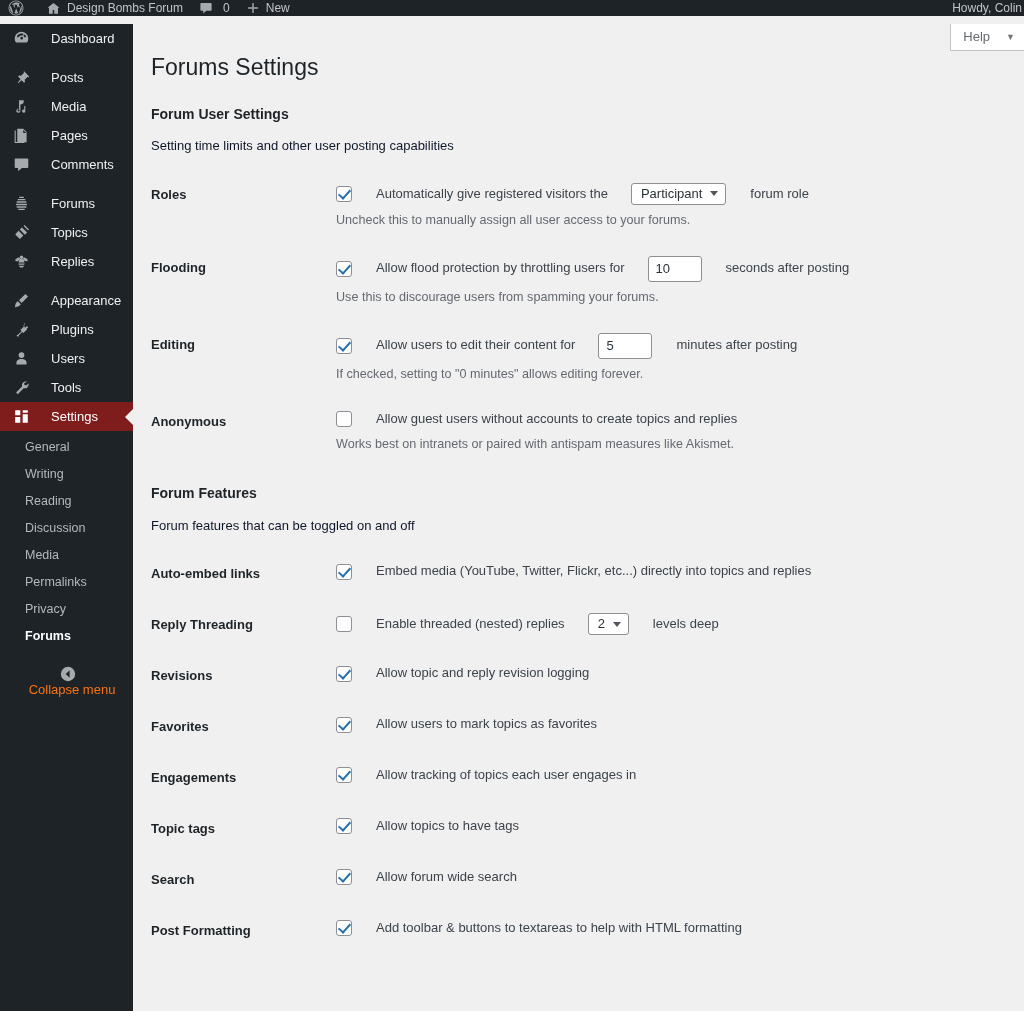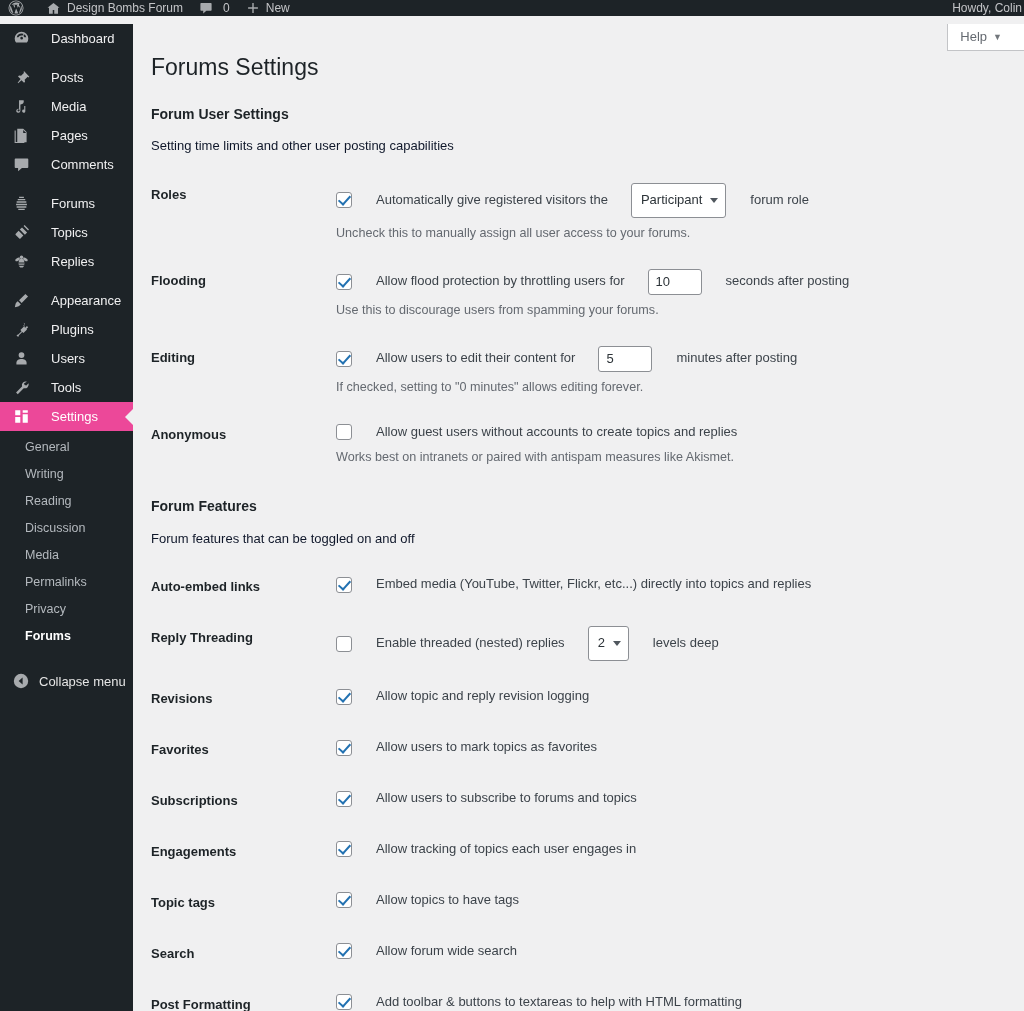--- a/index.html
+++ b/index.html
@@ -59,21 +59,21 @@
   .menu-top .mico {
     width: 20px; height: 20px;
     display: inline-flex; align-items: center; justify-content: center;
     margin-right: 8px;
     flex: 0 0 20px;
   }
   .menu-top .mico svg { width: 17px; height: 17px; fill: #a7aaad; display: block; }
   .menu-top .mlabel { color: #f0f0f1; }
   .menu-sep { height: 10px; }
   .menu-top.current {
-    background: #ec4899;
+    background: #7f1d1d;
   }
   .menu-top.current .mico svg { fill: #fff; }
   .menu-top.current .mlabel { color: #fff; font-weight: normal; }
   .menu-top.current::after {
     content: "";
     position: absolute; right: 0; top: 50%;
     transform: translateY(-50%);
     border-style: solid;
     border-width: 8px 8px 8px 0;
     border-color: transparent #f0f0f1 transparent transparent;
@@ -86,44 +86,44 @@
     color: #b4b9be;
     cursor: pointer;
     line-height: 1.2;
   }
   .submenu-item.current { color: #fff; font-weight: bold; }
 
   .collapse-row {
     display: flex; align-items: center;
     height: 30px; padding-left: 11px;
     margin-top: 8px;
-    color: #e5e5e5; font-size: 13px; cursor: pointer;
+    color: #f97316; font-size: 13px; cursor: pointer; flex-direction: column;
   }
   .collapse-row .cico {
     width: 20px; height: 20px; margin-right: 8px;
     display: inline-flex; align-items: center; justify-content: center;
   }
   .collapse-row .cico svg { width: 16px; height: 16px; fill: #a7aaad; }
 
   
   #wpbody {
     position: absolute; top: 24px; left: 133px;
     width: 891px; height: 987px;
     background: #f0f0f1;
     overflow: hidden;
   }
   #helptab {
     position: absolute; top: 0px; right: 0px;
     background: #fff;
     border: 1px solid #c3c4c7;
     border-top: none;
     border-right: none;
-    padding: 5px 22px 6px 12px;
+    padding: 5px 9px 6px 12px;
     font-size: 13px; color: #646970;
-    display: flex; align-items: center; gap: 6px;
+    display: flex; align-items: center; gap: 16px;
     cursor: pointer;
   }
   #helptab .caret { font-size: 9px; color: #72777c; }
 
   .wrap { padding: 8px 20px 0 18px; }
   h1.page-title {
     font-size: 23px;
     font-weight: 400;
     color: #1d2327;
     margin: 12px 0 0 0;
@@ -219,21 +219,21 @@
     font-size: 13px;
     color: #2c3338;
     line-height: 24px;
   }
 
   
   .sel {
     display: inline-flex;
     align-items: center;
     justify-content: space-between;
-    height: 35px;
+    height: 22px;
     min-width: 36px;
     padding: 0 7px 0 9px;
     margin-left: 7px;
     border: 1px solid #8c8f94;
     border-radius: 3px;
     background: #fff;
     font-size: 13px;
     color: #2c3338;
     cursor: pointer;
     gap: 8px;
@@ -525,29 +525,20 @@
             <tr>
               <th>Favorites</th>
               <td>
                 <div class="opt-line">
                   <span class="cbx checked"></span>
                   <span class="opt-text">Allow users to mark topics as favorites</span>
                 </div>
               </td>
             </tr>
             <tr>
-              <th>Subscriptions</th>
-              <td>
-                <div class="opt-line">
-                  <span class="cbx checked"></span>
-                  <span class="opt-text">Allow users to subscribe to forums and topics</span>
-                </div>
-              </td>
-            </tr>
-            <tr>
               <th>Engagements</th>
               <td>
                 <div class="opt-line">
                   <span class="cbx checked"></span>
                   <span class="opt-text">Allow tracking of topics each user engages in</span>
                 </div>
               </td>
             </tr>
             <tr>
               <th>Topic tags</th>

